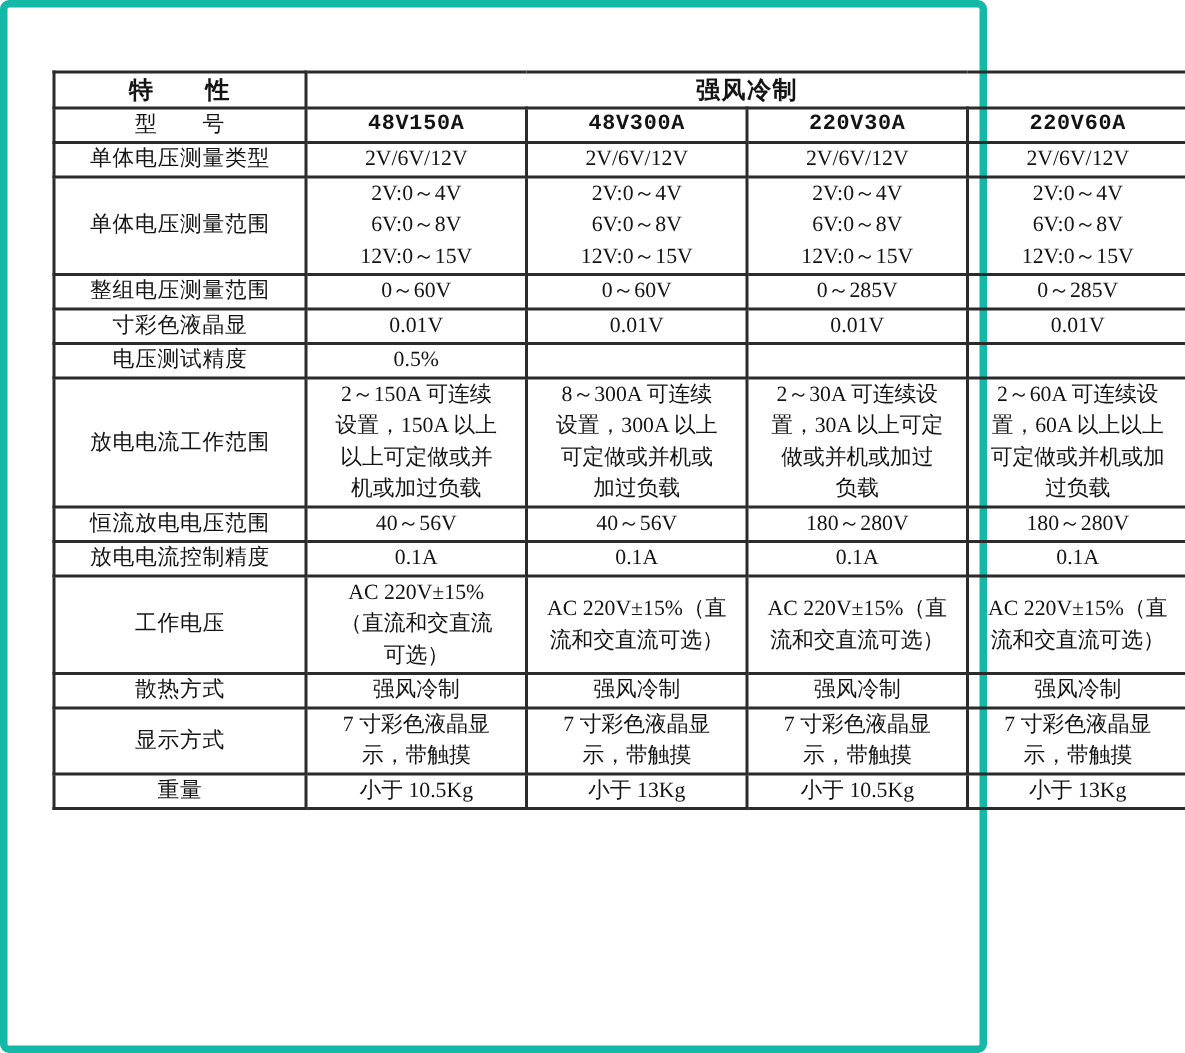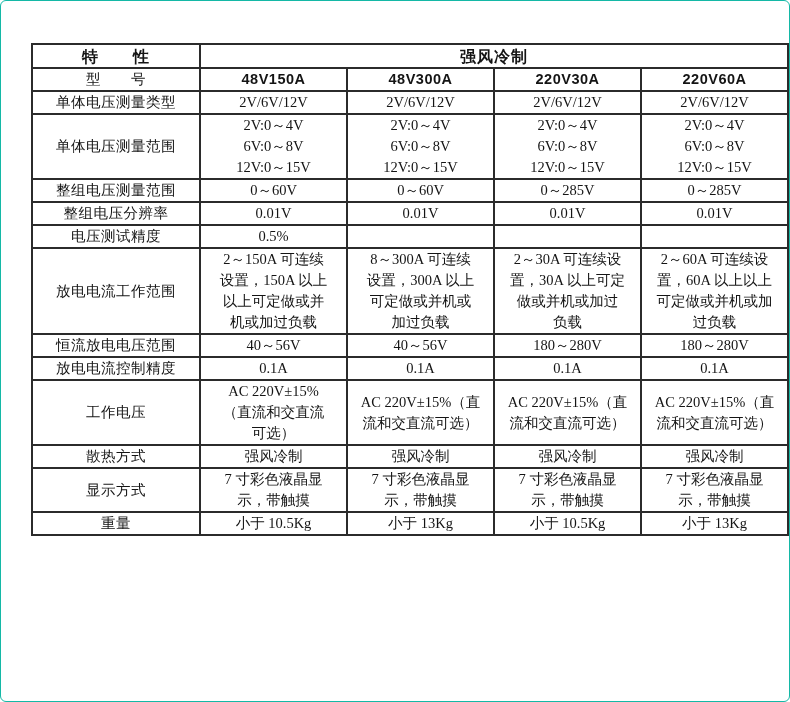--- a/index.html
+++ b/index.html
@@ -7,24 +7,24 @@
     padding: 0;
     width: 790px;
     height: 702px;
     background: #ffffff;
     overflow: hidden;
     font-family: "Liberation Serif", "DejaVu Serif", serif;
     color: #141414;
   }
   .page {
     position: relative;
-    width: 790px;
+    width: 658px;
     height: 702px;
     background: #fff;
-    border: 1px solid #14b8a6;
+    border: 5px solid #14b8a6;
     border-radius: 6px;
     box-sizing: border-box;
   }
   .sheet {
     position: absolute;
     left: 30px;
     top: 42px;
     width: 756px;
   }
   table.spec {
@@ -50,21 +50,21 @@
     font-family: "Liberation Sans", "DejaVu Sans", sans-serif;
     font-weight: bold;
     font-size: 16px;
     letter-spacing: 1px;
     height: 22px;
   }
   tr.model-row td.lbl {
     font-weight: normal;
   }
   td.model {
-    font-family: Liberation Sans, sans-serif;
+    font-family: Liberation Mono, monospace;
     font-weight: bold;
     font-size: 14.5px;
     letter-spacing: 0.5px;
     margin-top: 30px;
   }
   tr.single td { height: 21px; }
 </style>
 </head>
 <body>
 
@@ -114,21 +114,21 @@
 12V:0～15V</td>
         </tr>
         <tr class="single">
           <td class="lbl">整组电压测量范围</td>
           <td>0～60V</td>
           <td>0～60V</td>
           <td>0～285V</td>
           <td>0～285V</td>
         </tr>
         <tr class="single">
-          <td class="lbl">整组电压分辨率</td>
+          <td class="lbl">寸彩色液晶显</td>
           <td>0.01V</td>
           <td>0.01V</td>
           <td>0.01V</td>
           <td>0.01V</td>
         </tr>
         <tr class="single">
           <td class="lbl">电压测试精度</td>
           <td>0.5%</td>
           <td></td>
           <td></td>

